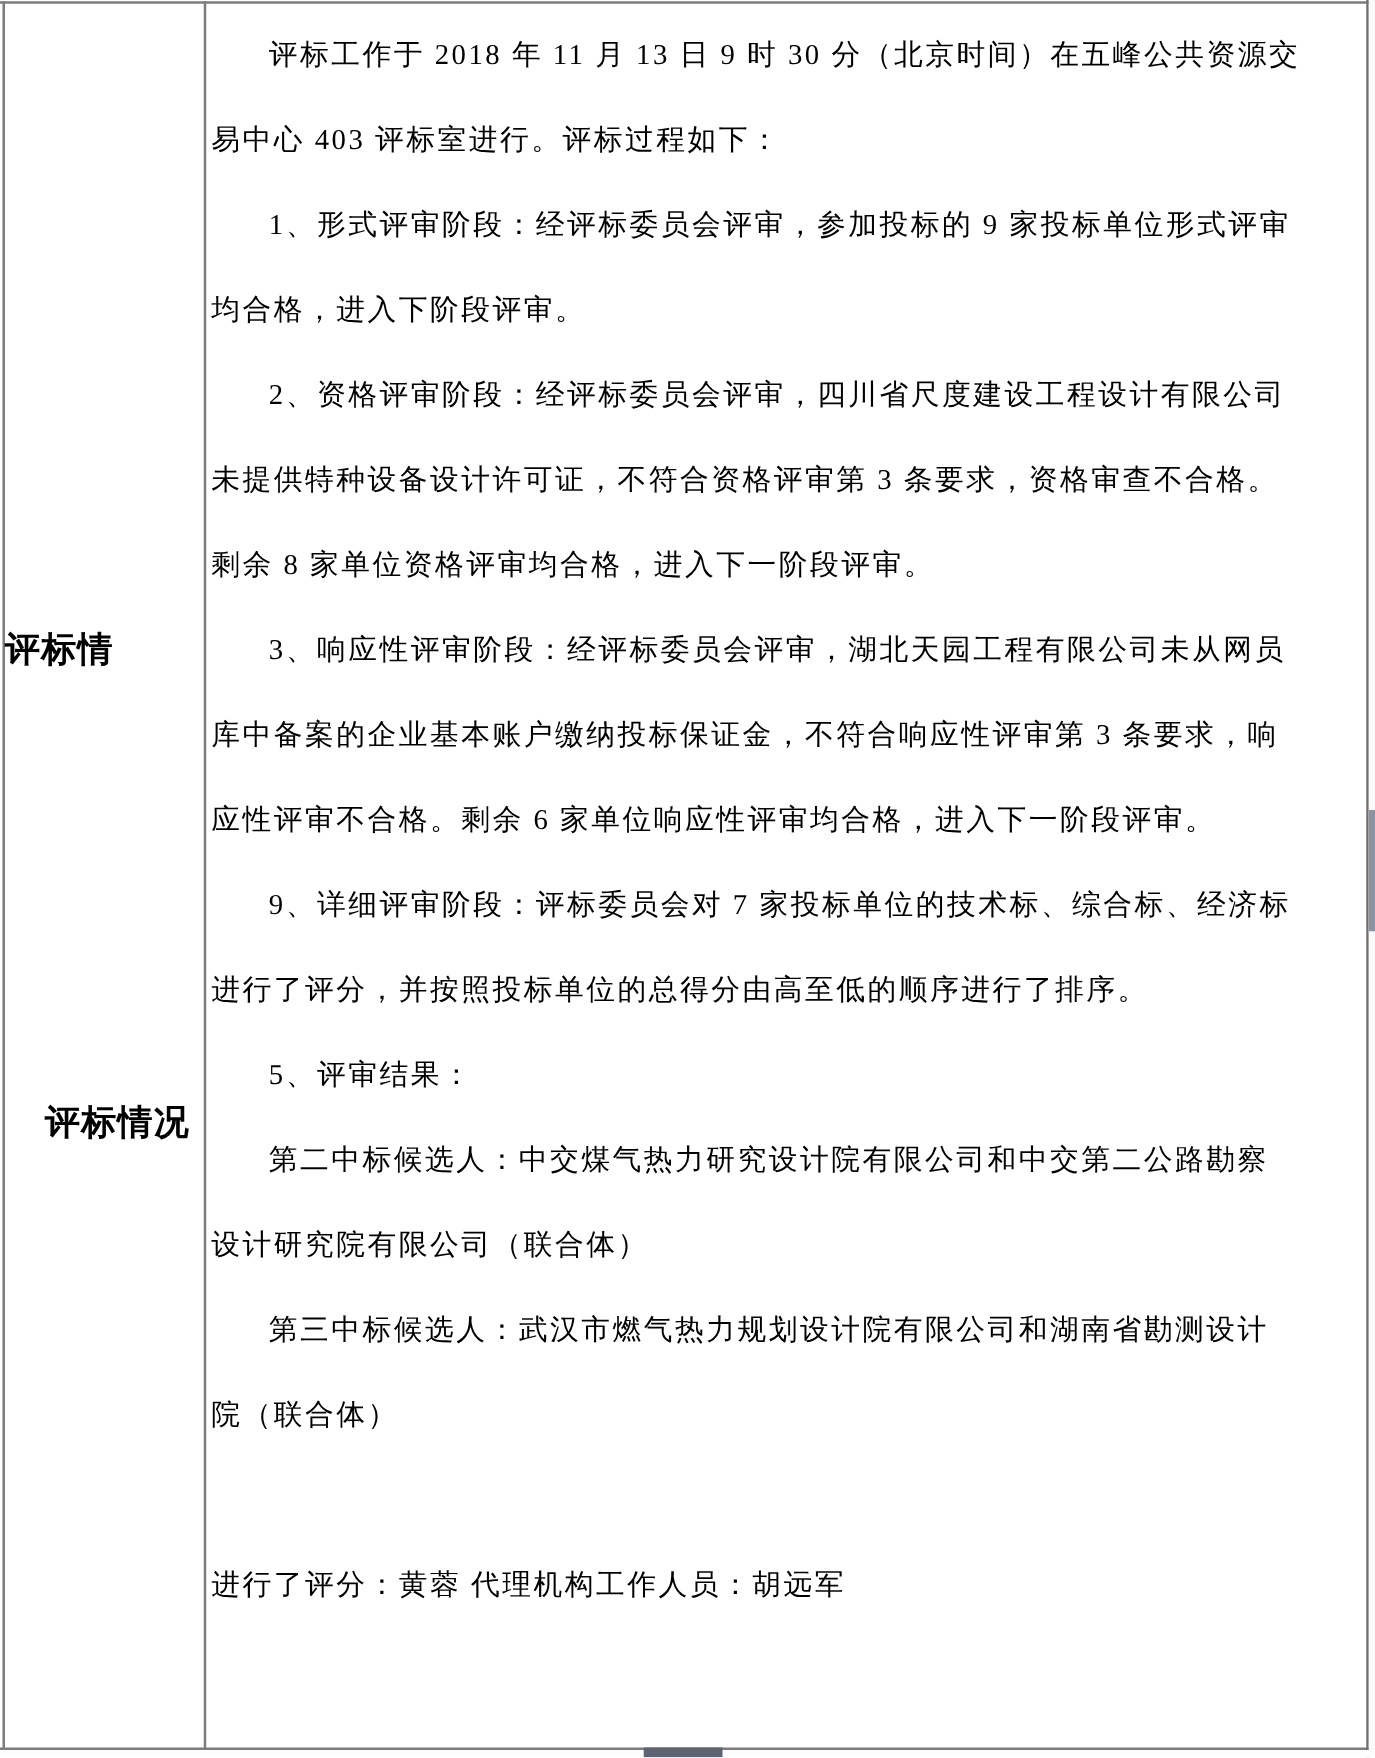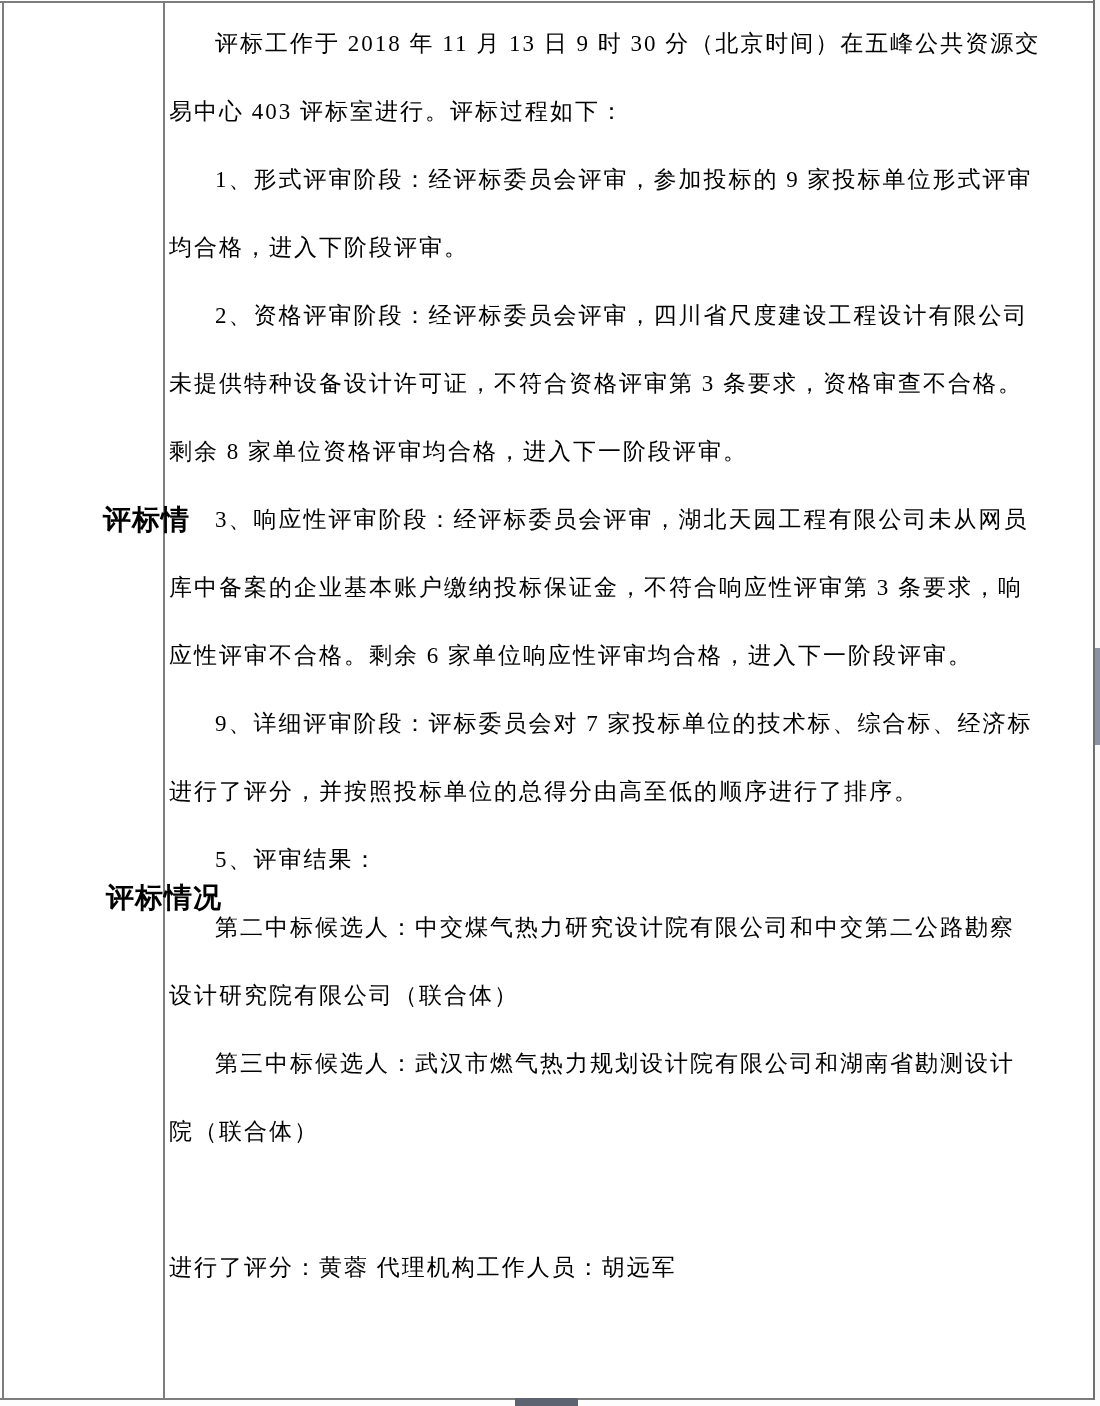--- a/index.html
+++ b/index.html
@@ -17,21 +17,21 @@
   .border-left   {position:absolute;left:2px;  top:1px;    width:2px;   height:1399px;background:#7d7d7d;}
   .col-divider   {position:absolute;left:163px;top:1px;    width:2px;   height:1399px;background:#7d7d7d;}
   .right-line    {position:absolute;left:1093px;top:0;     width:2px;   height:1406px;background:#6f6f6f;}
 
   
   .header-cell{
     position:absolute;left:4px;top:3px;width:159px;height:1395px;
   }
   .hdr{
     position:absolute;left:0;width:186px;
-    text-align:right;
+    text-align:left;
     font-weight:bold;
     font-size:28px;
     letter-spacing:1px;
     white-space:nowrap;
   }
   .hdr1{top:498px;}
   .hdr2{top:876px;margin-left:32px;}
 
   
   .content-cell{

